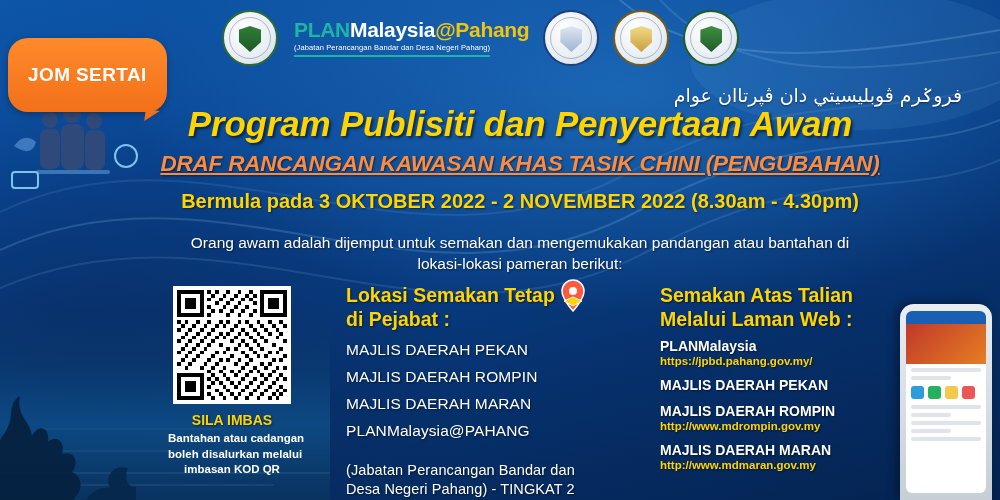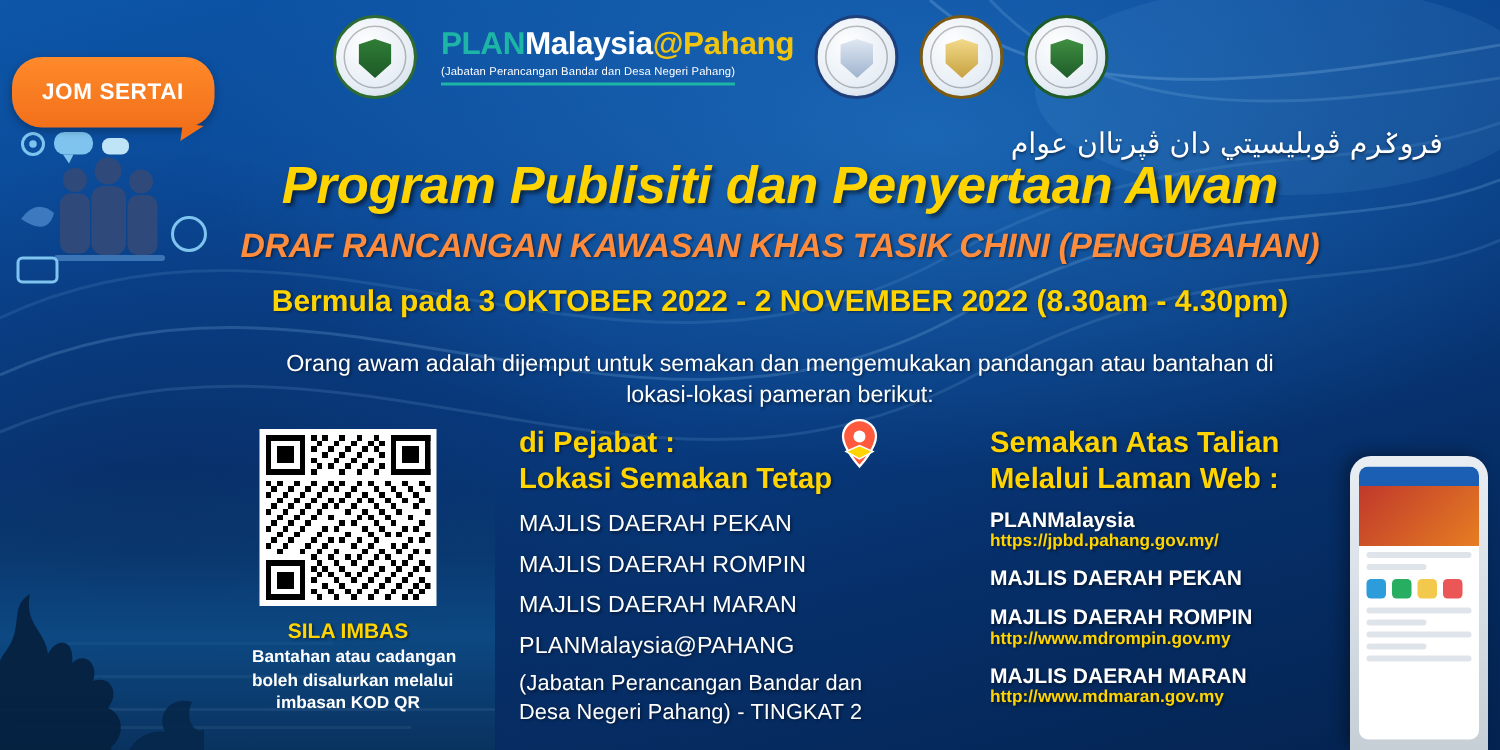--- a/index.html
+++ b/index.html
@@ -15,22 +15,22 @@
       radial-gradient(ellipse 500px 400px at 10% 80%, rgba(8,40,90,0.85) 0%, rgba(8,40,90,0) 75%),
       linear-gradient(165deg, #0d56a8 0%, #0a4694 28%, #083b80 52%, #062f69 72%, #042350 100%);
   }
   
   .swirl { position:absolute; inset:0; pointer-events:none; }
 
   
   .jom {
     position:absolute; left:8px; top:38px;
     background:linear-gradient(180deg,#ff8a2b,#f2701a);
-    color:#fff; font-weight:bold; font-size:15px;
-    padding:15px 20px; border-radius:20px;
+    color:#fff; font-weight:bold; font-size:19px;
+    padding:26px 20px; border-radius:20px;
     letter-spacing:0.4px;
     box-shadow:0 2px 6px rgba(0,0,0,0.3);
   }
   .jom:after {
     content:""; position:absolute; right:8px; bottom:-10px;
     width:0; height:0; border-left:14px solid #f2701a;
     border-bottom:12px solid transparent; transform:rotate(8deg);
   }
 
   
@@ -82,21 +82,21 @@
     position:absolute; left:140px; top:104px; width:760px; text-align:center;
   }
   .h1 {
     font-size:35px; font-weight:bold; font-style:italic; color:#ffd400;
     letter-spacing:-0.2px; text-shadow:2px 2px 3px rgba(0,0,0,0.55);
     white-space:nowrap;
   }
   .h2 {
     margin-top:7px; font-size:22.5px; font-weight:bold; font-style:italic;
     color:#ff8b3d; letter-spacing:-0.2px;
-    text-shadow:1px 1px 2px rgba(0,0,0,0.5); white-space:nowrap;
+    text-shadow:1px 1px 2px rgba(0,0,0,0.5); white-space:nowrap;text-decoration:underline;
   }
   .h3 {
     margin-top:13px; font-size:20px; font-weight:bold; color:#ffd400;
     text-shadow:1px 1px 2px rgba(0,0,0,0.5); white-space:nowrap;
   }
   .h4 {
     margin-top:20px; font-size:15.5px; color:#ffffff; line-height:1.35;
     text-shadow:1px 1px 2px rgba(0,0,0,0.5);
   }
 
@@ -118,21 +118,21 @@
   
   .col-mid { position:absolute; left:346px; top:283px; width:300px; }
   .col-title {
     font-size:19.5px; font-weight:bold; color:#ffd400;
     text-shadow:1px 1px 2px rgba(0,0,0,0.5); line-height:1.25;
   }
   .col-mid .item {
     font-size:15.5px; color:#ffffff; margin-top:9px; letter-spacing:0.1px;
     text-shadow:1px 1px 2px rgba(0,0,0,0.5);
   }
-  .col-mid .item.small { font-size:14.5px; margin-top:7px; line-height:1.3; }
+  .col-mid .item.small { font-size:14.5px; margin-top:21px; line-height:1.3; }
   .pin {
     position:absolute; left:212px; top:-4px; width:30px; height:34px;
   }
 
   
   .col-right { position:absolute; left:660px; top:283px; width:230px; }
   .col-right .org {
     font-size:14px; font-weight:bold; color:#ffffff; margin-top:10px;
     text-shadow:1px 1px 2px rgba(0,0,0,0.5);
   }
@@ -500,22 +500,22 @@
     <div class="qr-caption1">SILA IMBAS</div>
     <div class="qr-caption2">
       <div>Bantahan atau cadangan</div>
       <div>boleh disalurkan melalui</div>
       <div>imbasan KOD QR</div>
     </div>
   </div>
 
   <div class="col-mid">
     <div class="col-title">
+      <div>Lokasi Semakan Tetap</div>
       <div>di Pejabat :</div>
-      <div>Lokasi Semakan Tetap</div>
     </div>
     <svg class="pin" viewBox="0 0 30 34">
       <path d="M15,1 C21,1 26,6 26,12 C26,20 15,32 15,32 C15,32 4,20 4,12 C4,6 9,1 15,1 Z" fill="#ff5a3d" stroke="#fff" stroke-width="1.5"></path>
       <circle cx="15" cy="12" r="4" fill="#ffffff"></circle>
       <path d="M6,22 l9,-4 l9,4 l-9,5 z" fill="#ffd400" stroke="#fff" stroke-width="1"></path>
     </svg>
     <div class="item">MAJLIS DAERAH PEKAN</div>
     <div class="item">MAJLIS DAERAH ROMPIN</div>
     <div class="item">MAJLIS DAERAH MARAN</div>
     <div class="item">PLANMalaysia@PAHANG</div>

